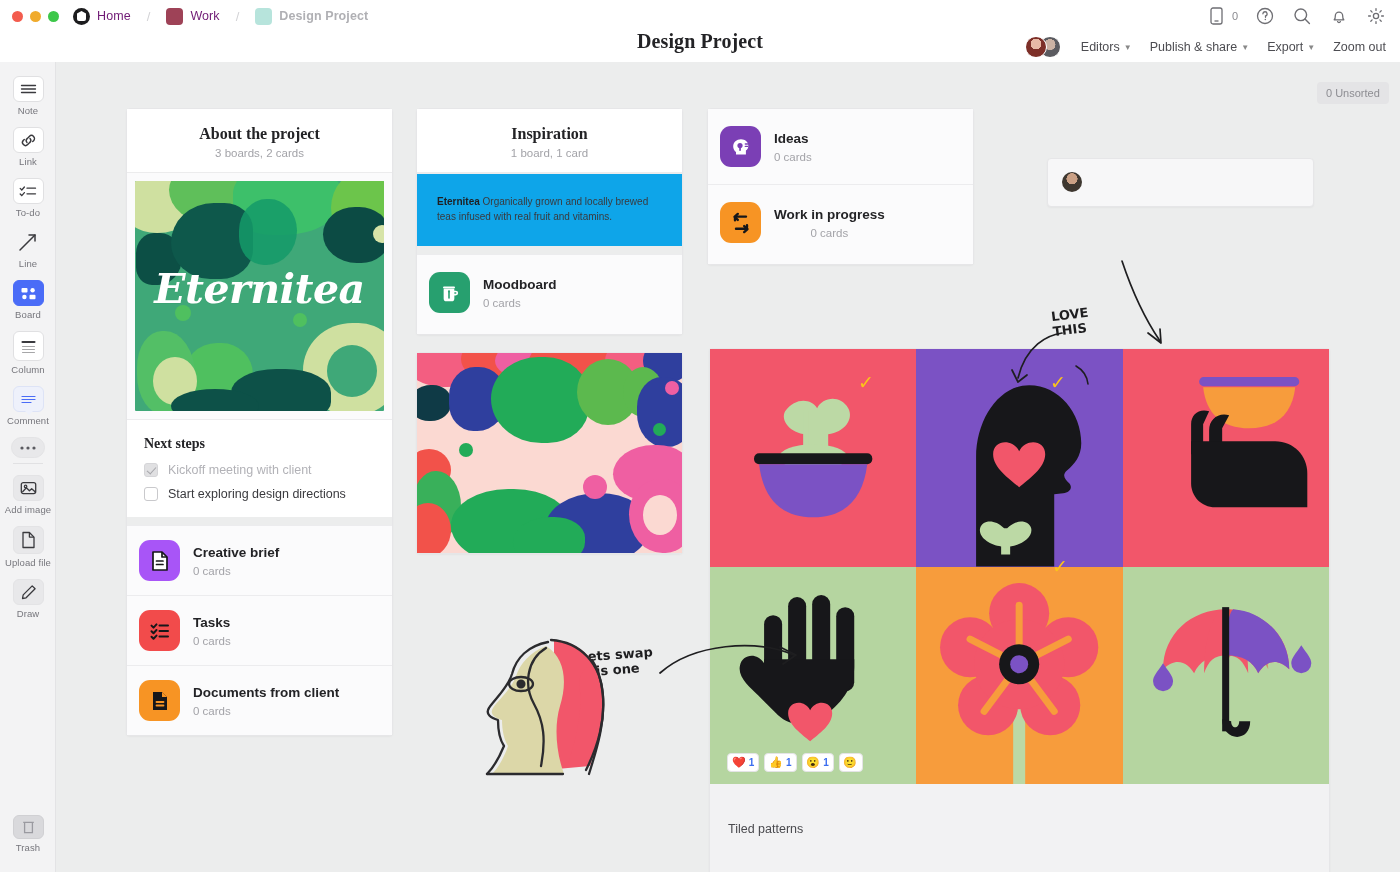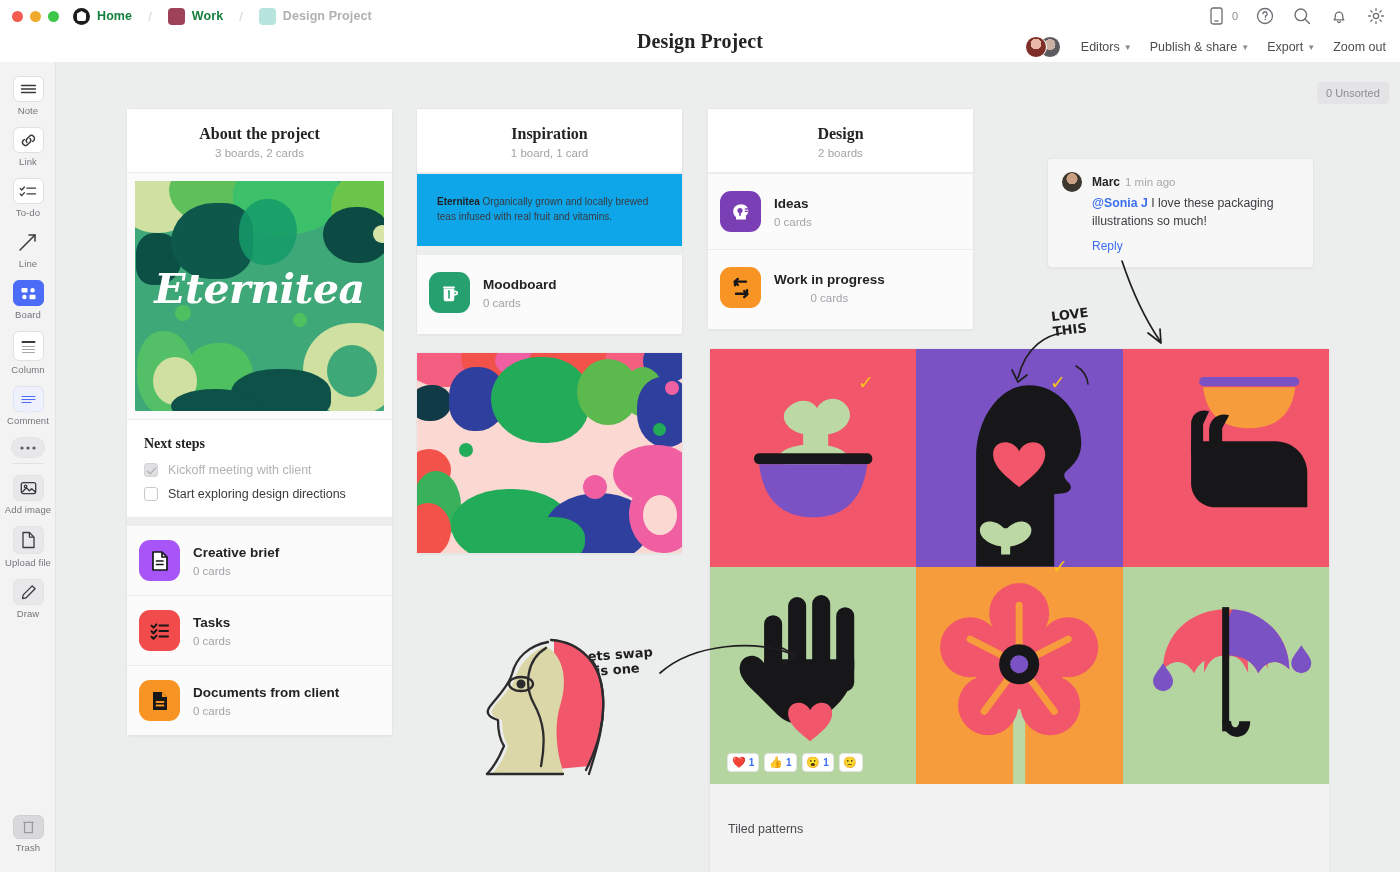--- a/index.html
+++ b/index.html
@@ -23,21 +23,21 @@
   .crumb { display: flex; align-items: center; gap: 7px; }
   .crumb-ico { width: 17px; height: 17px; border-radius: 4px; flex: none; }
   .crumb-ico.home { background: #1c1c1e; border-radius: 50%; position: relative; }
   .crumb-ico.home::after {
     content: ""; position: absolute; left: 4px; top: 3.5px; width: 9px; height: 10px;
     background: #fff; border-radius: 2px;
     clip-path: polygon(0 25%, 50% 0, 100% 25%, 100% 100%, 0 100%);
   }
   .crumb-ico.work { background: #9e4257; }
   .crumb-ico.proj { background: #b7e4dc; }
-  .crumb-txt { font-size: 12.5px; font-weight: 700; color: #15803d; letter-spacing: .1px; }
+  .crumb-txt { font-size: 12.5px; font-weight: 400; color: #701a75; letter-spacing: .1px; }
   .crumb-txt.muted { color: #b0b0b4; font-weight: 600; }
   .sep { color: #d3d3d6; font-size: 13px; margin: 0 9px; }
 
   .top-right { position: absolute; right: 14px; top: 6px; display: flex; align-items: center; gap: 17px; }
   .tr-ico { width: 20px; height: 20px; color: #6e6e73; display: flex; align-items: center; justify-content: center; }
   .tr-ico svg { display: block; }
   .phone-count { font-size: 11px; color: #8a8a8f; margin-left: -12px; }
 
   
   .header {
@@ -502,24 +502,20 @@
       <div class="blob" style="left:128px;top:140px;width:104px;height:70px;background:#2f3f9e;border-radius:52% 48% 50% 50%;"></div>
       <div class="blob" style="left:96px;top:164px;width:72px;height:48px;background:#22ab58;border-radius:55% 45% 50% 50%;"></div>
       <div class="blob" style="left:196px;top:92px;width:78px;height:56px;background:#ef5fa2;border-radius:55% 45% 50% 50%;"></div>
       <div class="blob" style="left:212px;top:126px;width:64px;height:74px;background:#ef5fa2;border-radius:50% 50% 45% 55%;"></div>
       <div class="blob" style="left:226px;top:142px;width:34px;height:40px;background:#fbd9d2;border-radius:50%;"></div>
       <div class="blob" style="left:166px;top:122px;width:24px;height:24px;background:#ef5fa2;border-radius:50%;"></div>
     </div>
   </div>
 
   <div class="col" style="left:651px; top:46px; width:267px;">
-    <div class="col-head">
-      <div class="col-title">Design</div>
-      <div class="col-sub">2 boards</div>
-    </div>
     <div class="item" style="padding:17px 12px;">
       <span class="item-ico" style="background:#7b3fb5;">
         <svg width="24" height="24" viewBox="0 0 24 24" fill="none">
           <path d="M7 19.5v-2.6C5.2 15.6 4.2 13.6 4.2 11.4 4.2 7.4 7.6 4.3 12 4.3c4.3 0 7.3 2.8 7.3 6.6 0 2-1 3.6-2.4 4.6v4h-9.9z" fill="#fff"></path>
           <circle cx="11" cy="10.6" r="2.6" fill="#7b3fb5"></circle>
           <rect x="10.2" y="11.5" width="1.7" height="4.6" rx=".8" fill="#7b3fb5"></rect>
           <line x1="16.3" y1="9" x2="18.6" y2="9" stroke="#7b3fb5" stroke-width="1.3" stroke-linecap="round"></line>
           <line x1="16.3" y1="11.4" x2="18.6" y2="11.4" stroke="#7b3fb5" stroke-width="1.3" stroke-linecap="round"></line>
         </svg>
       </span>
@@ -539,29 +535,20 @@
       </span>
       <span>
         <span class="item-name">Work in progress</span><br>
         <span class="item-sub">0 cards</span>
       </span>
     </div>
   </div>
 
   <div class="comment">
     <span class="c-av"></span>
-    <div style="flex:1;">
-      <div>
-        <span class="c-name">Marc</span><span class="c-time">1 min ago</span>
-      </div>
-      <div class="c-body">
-        <span class="c-mention">@Sonia J</span><span> I love these packaging illustrations so much!</span>
-      </div>
-      <div class="c-reply">Reply</div>
-    </div>
   </div>
 
   <div class="tilecard">
     <div class="tilegrid">
 
       <div class="tile" style="background:#f2566a;">
         <svg viewBox="0 0 206 217" width="100%" height="100%">
           <path d="M75 62c10-14 26-13 32-3 5-11 23-14 31 0 6 11-4 24-20 26v17h-22V85C80 84 70 71 75 62z" fill="#bcd9a5"></path>
           <rect x="93" y="60" width="5" height="45" rx="2" fill="#bcd9a5"></rect>
           <ellipse cx="103" cy="108" rx="34" ry="13" fill="#bcd9a5"></ellipse>

